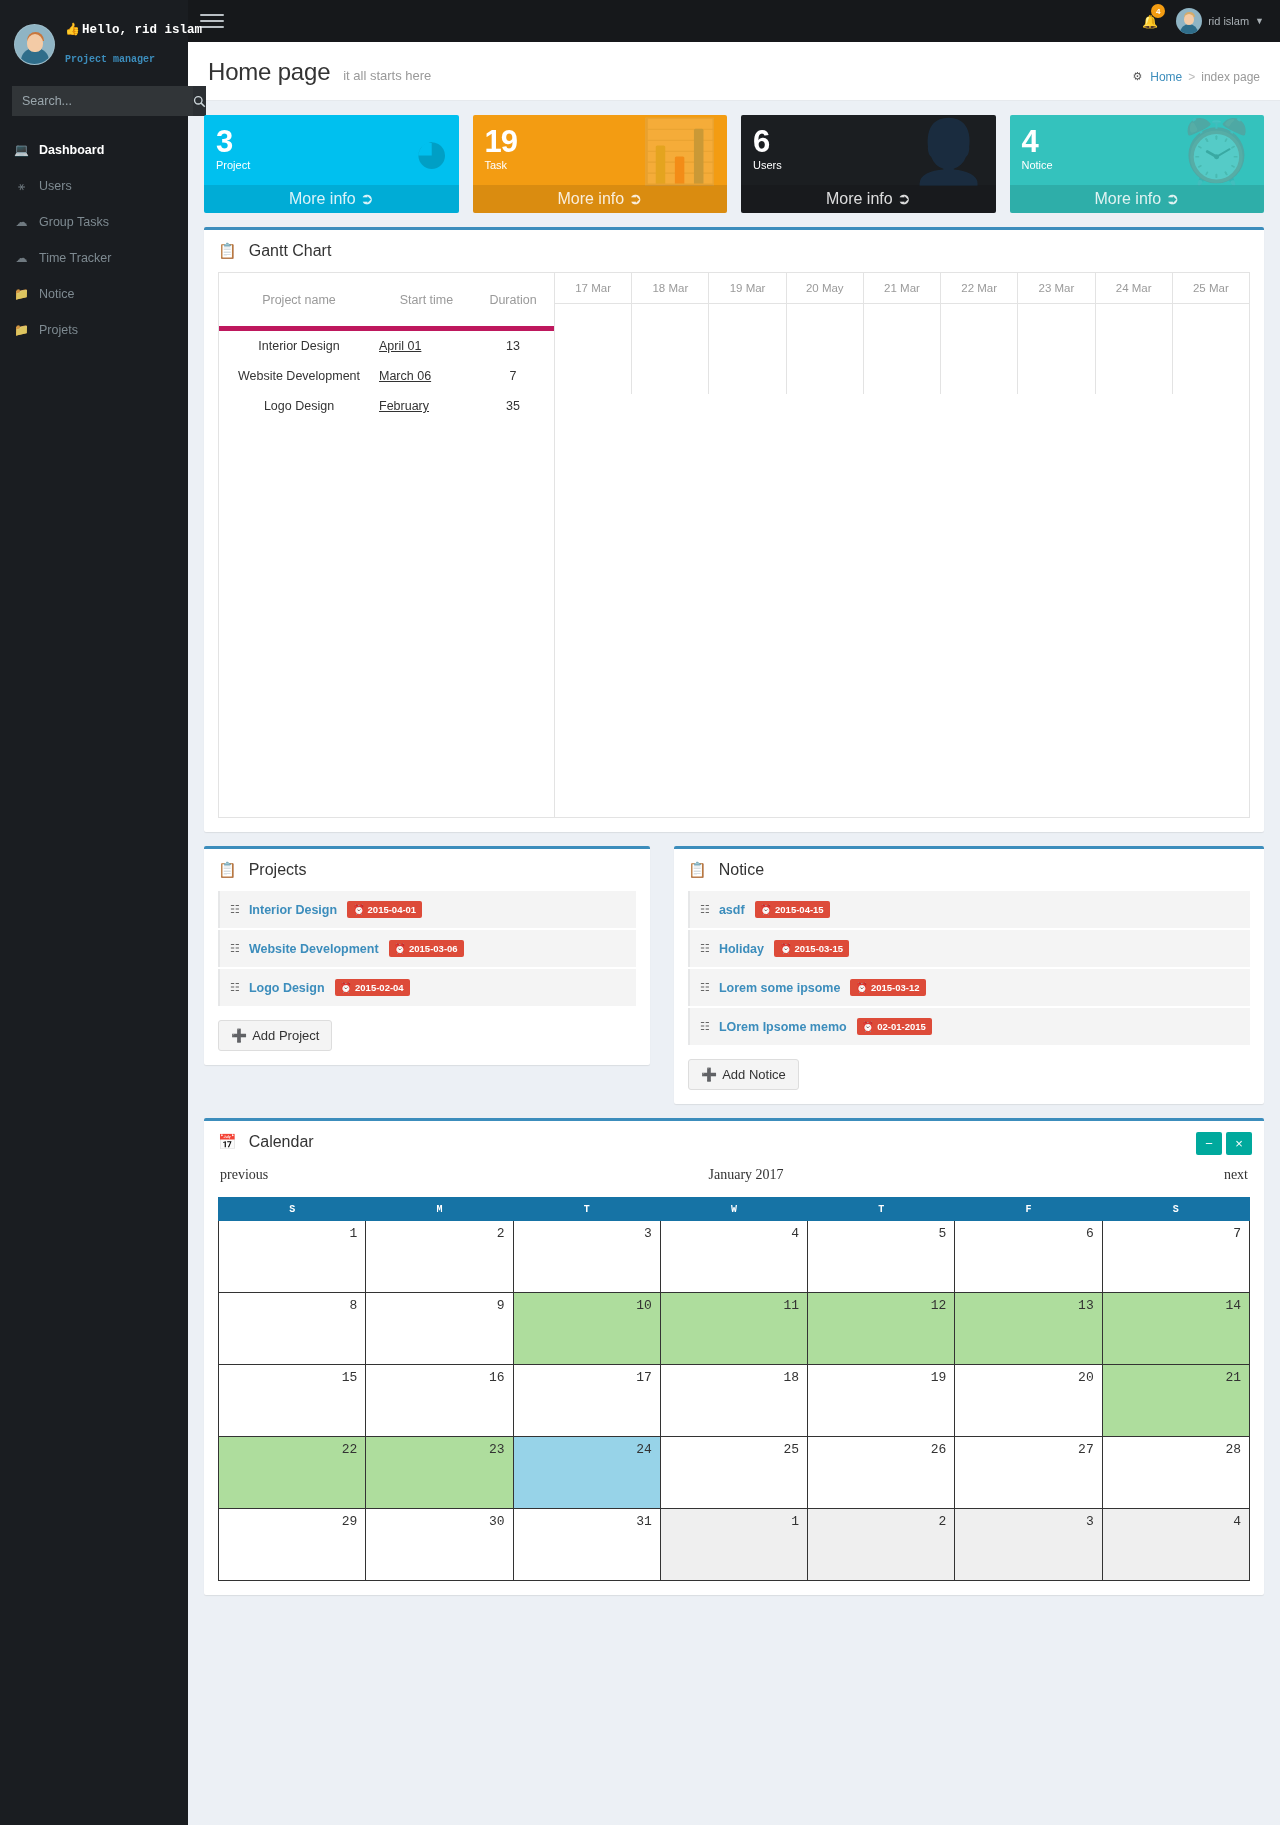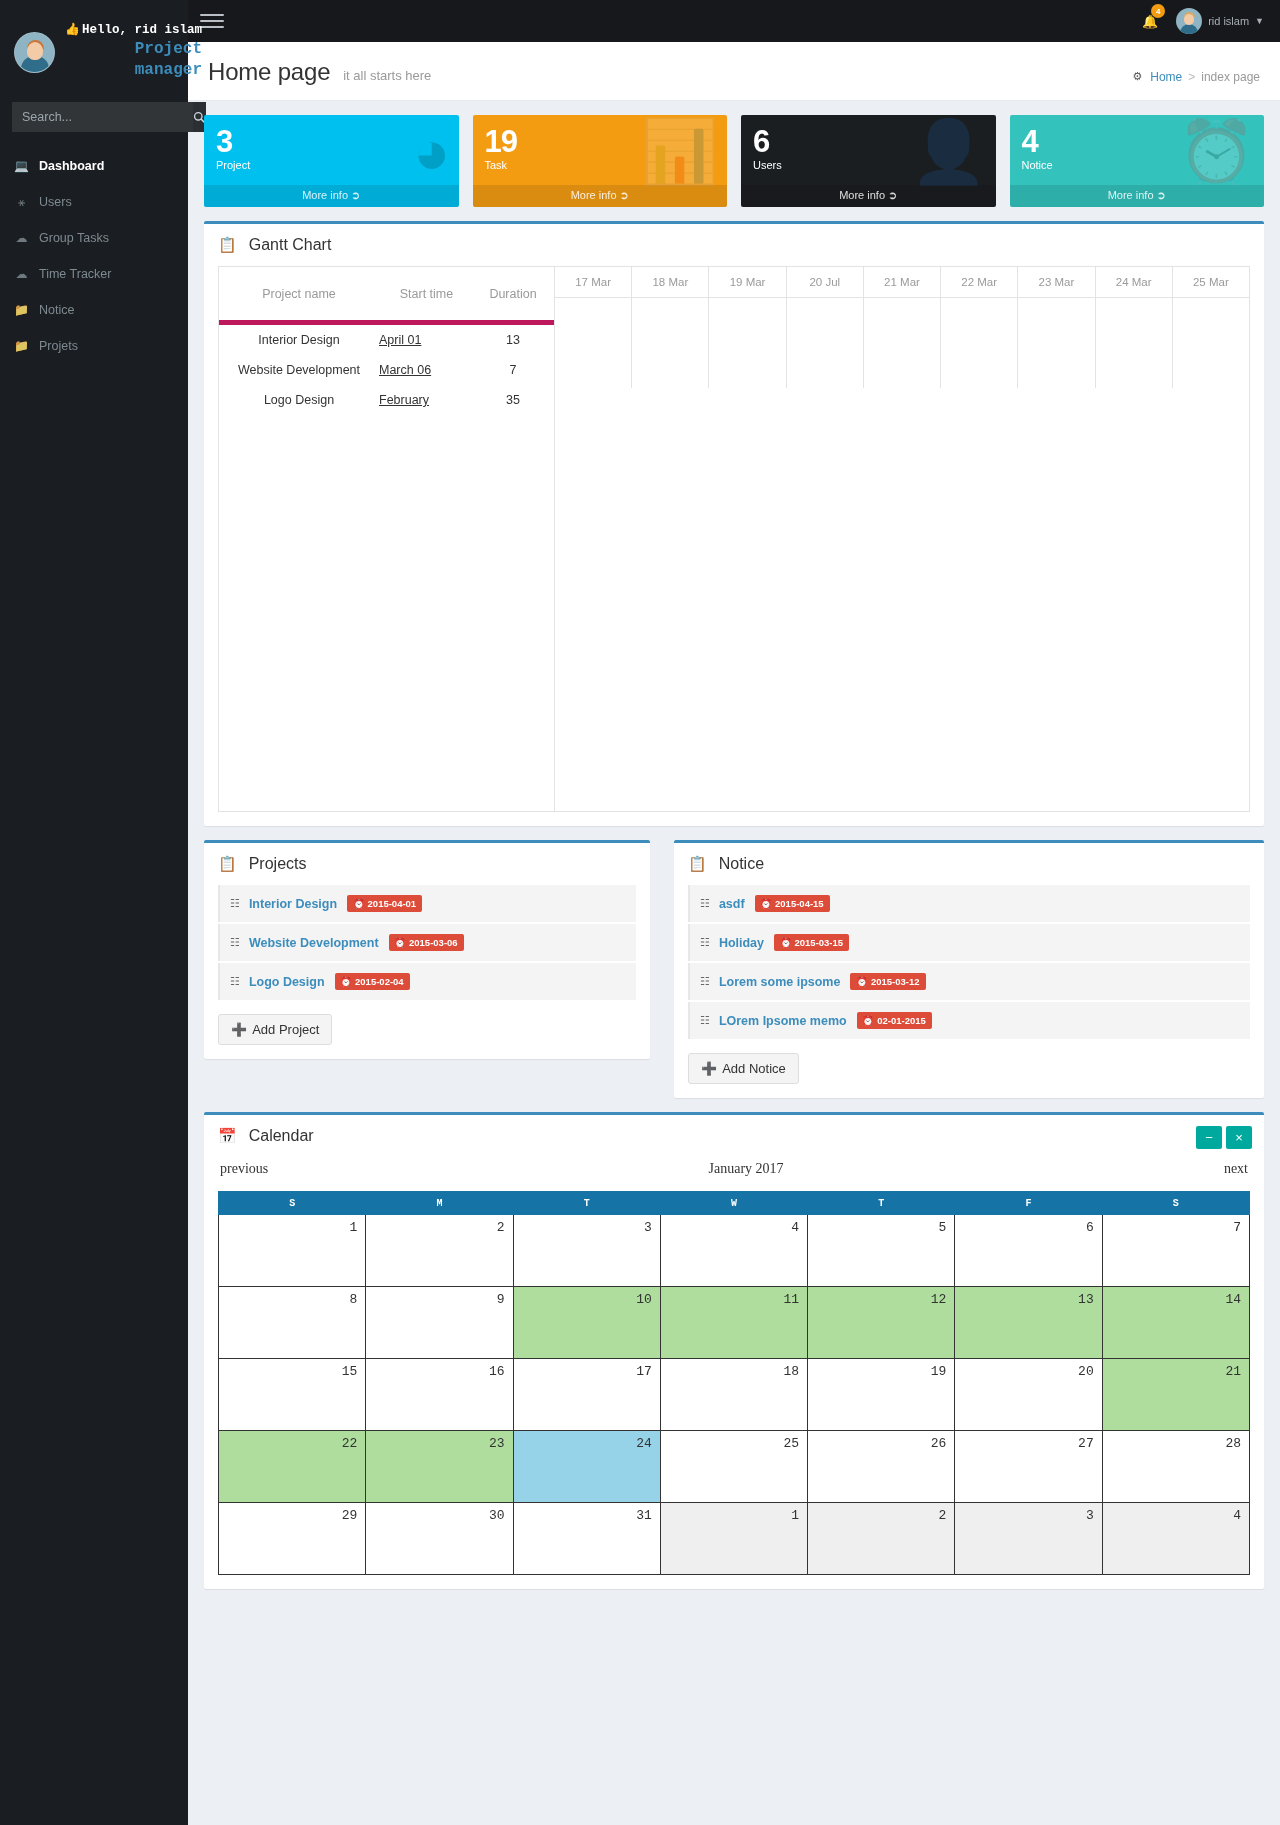--- a/index.html
+++ b/index.html
@@ -30,21 +30,21 @@
   }
   .avatar-lg .head { position:absolute; width:16px;height:18px;border-radius:50% 50% 45% 45%;
     background:#f3cba6; left:12px; top:9px; }
   .avatar-lg .hair { position:absolute; width:17px;height:9px;border-radius:9px 9px 0 0;
     background:#c8763c; left:12px; top:7px; }
   .avatar-lg .body { position:absolute; width:28px;height:16px;border-radius:13px 13px 0 0;
     background:#2f6d8a; left:6px; bottom:0; }
   .user-info { margin-left:10px; line-height:1.35;font-family:Liberation Mono, monospace; }
   .user-info .hello { color:#fff; font-size:12.5px; font-weight:bold; white-space:nowrap; }
   .user-info .hello .thumb { font-size:12px; margin-right:2px; display:inline-block; }
-  .user-info .role { color:#3c8dbc; font-size:16px; font-weight:bold; margin-top:0;text-align:right; }
+  .user-info .role { color:#3c8dbc; font-size:10px; font-weight:bold; margin-top:14px; }
 
   .search-wrap { display:flex; margin:6px 12px 16px 12px; }
   .search-wrap input {
     flex:1; background:#313538; border:0; outline:0;
     color:#eab308; font-size:12.5px; padding:8px 10px;
     font-family:"Liberation Sans",sans-serif;
   }
   .search-wrap input::placeholder { color:#9aa6ac; }
   .search-btn {
     width:34px; background:#2b2f33; border:0; color:#cfd8dc;
@@ -97,21 +97,21 @@
   .content { padding:14px 16px 20px 16px; }
 
   
   .boxes { display:flex; gap:14px; margin-bottom:14px; }
   .small-box { flex:1; border-radius:2px; color:#fff; position:relative; overflow:hidden; }
   .small-box .inner { padding:11px 12px 14px 12px; position:relative; z-index:2; }
   .small-box h3 { font-size:31px; font-weight:bold; line-height:1; letter-spacing:-1px; }
   .small-box p { font-size:11px; margin-top:2px; }
   .small-box .more {
     display:block; text-align:center; background:rgba(0,0,0,.10);
-    color:rgba(255,255,255,.85); font-size:11px; padding:4px 0 5px 0;
+    color:rgba(255,255,255,.85); font-size:16px; padding:4px 0 5px 0;
     text-decoration:none; position:relative; z-index:2;
   }
   .small-box .bg-ico {
     position:absolute; right:8px; top:6px; font-size:62px; opacity:.17; z-index:1;
     line-height:1; color:#000;
   }
   .bg-aqua { background:#00c0ef; }
   .bg-yellow { background:#f39c12; }
   .bg-dark { background:#1b1e21; }
   .bg-teal { background:#34c2bd; }
@@ -388,21 +388,21 @@
                 <div class="c2">February</div>
                 <div class="c3">35</div>
               </div>
             </div>
 
             <div class="gantt-right">
               <div class="g-days">
                 <div class="g-day">17 Mar</div>
                 <div class="g-day">18 Mar</div>
                 <div class="g-day">19 Mar</div>
-                <div class="g-day">20 Jul</div>
+                <div class="g-day">20 May</div>
                 <div class="g-day">21 Mar</div>
                 <div class="g-day">22 Mar</div>
                 <div class="g-day">23 Mar</div>
                 <div class="g-day">24 Mar</div>
                 <div class="g-day" style="border-right:0">25 Mar</div>
               </div>
               <div class="g-grid">
                 <div class="g-col"></div>
                   <div class="g-col"></div>
                   <div class="g-col"></div>

